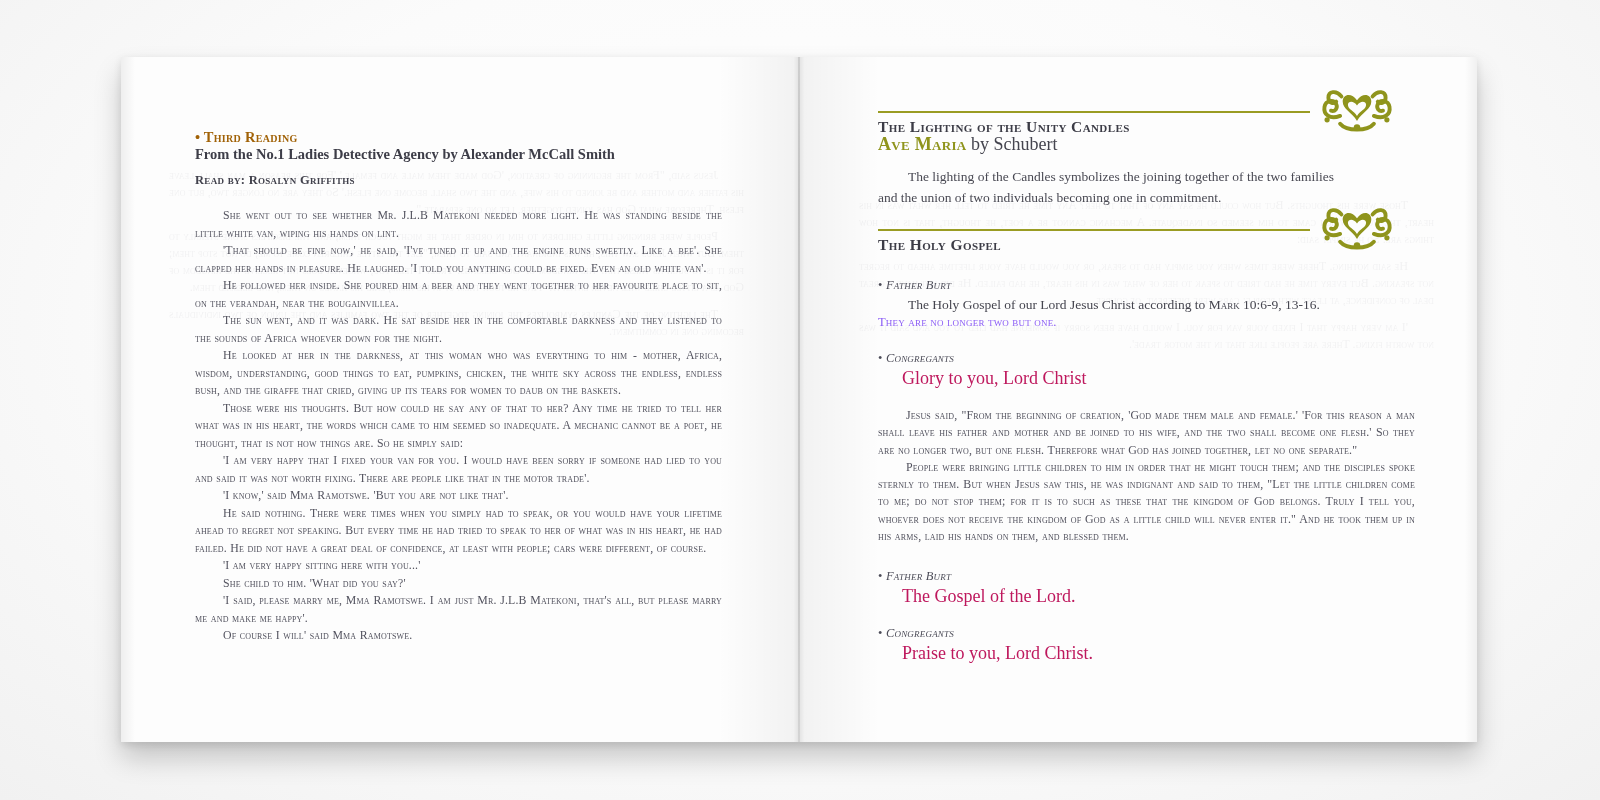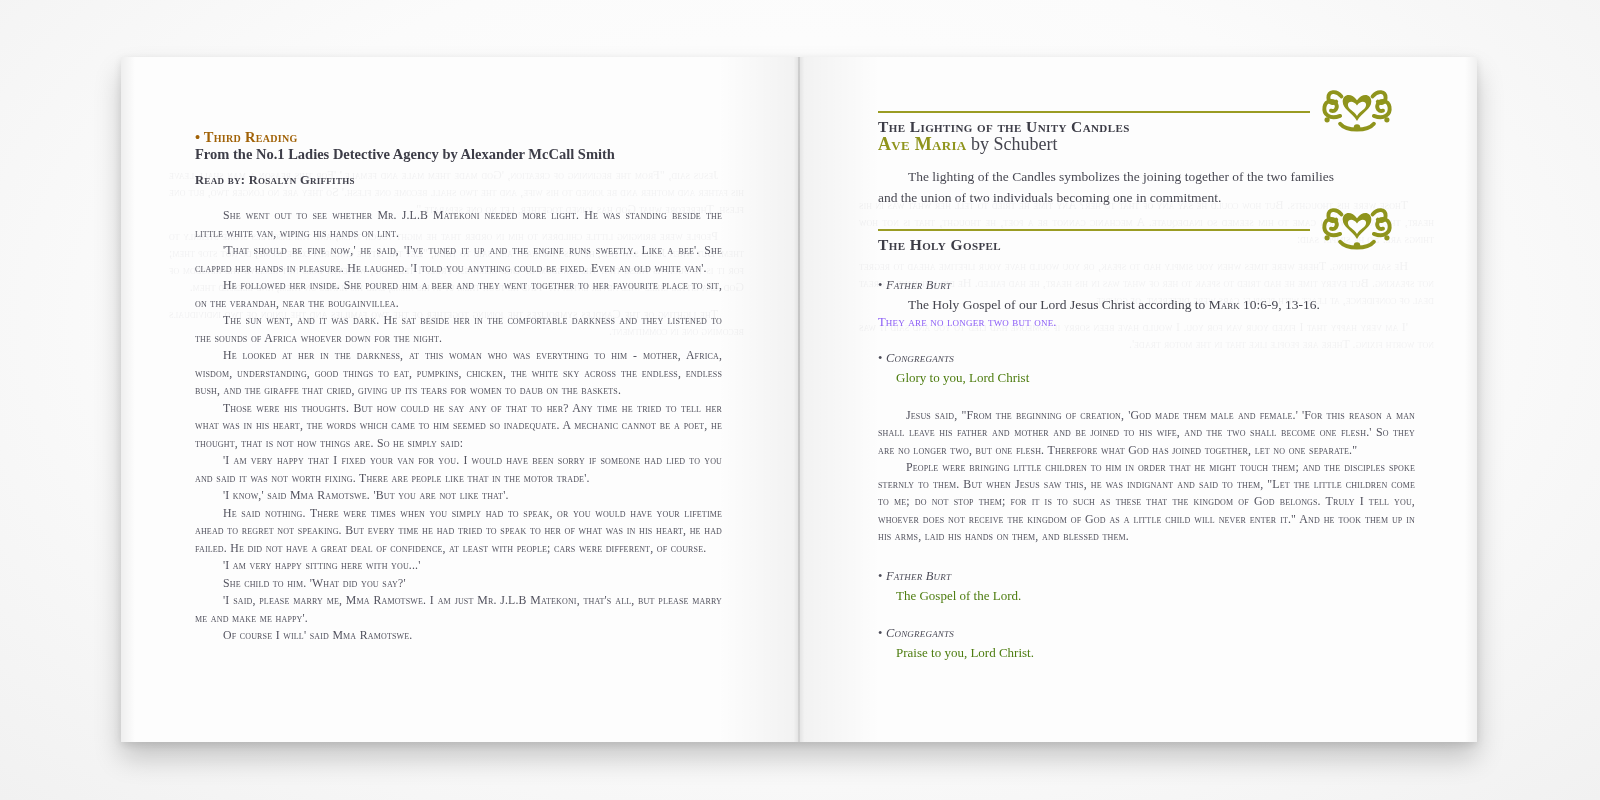--- a/index.html
+++ b/index.html
@@ -74,21 +74,21 @@
   }
   .speaker{
     margin-top:24px;font-style:italic;font-variant:small-caps;font-size:12.5px;line-height:15px;
     color:#4b4b57;letter-spacing:.2px;
   }
   .speaker.tight{margin-top:20px;}
   .speaker .bullet{font-style:normal;font-variant:normal;}
   .gospel-intro{margin:2px 0 0 0;font-size:13.5px;line-height:19px;text-indent:30px;color:#45454f;}
   .gospel-intro .book{font-variant:small-caps;}
   .gospel-intro-2{margin:0;font-variant:small-caps;font-size:12.5px;line-height:17px;color:#8b5cf6;letter-spacing:.2px;}
-  .response{margin:2px 0 0 18px;font-size:13px;line-height:20px;color:#4d7c0f;}
+  .response{margin:2px 0 0 24px;font-size:18px;line-height:20px;color:#be185d;}
   .sc-para{
     margin:0;text-indent:28px;text-align:justify;
     font-variant:small-caps;font-size:11.9px;line-height:17.3px;
     letter-spacing:.15px;word-spacing:.4px;color:#51515d;
   }
   .sc-para.first{margin-top:19px;}
 </style>
 </head>
 <body>
 

